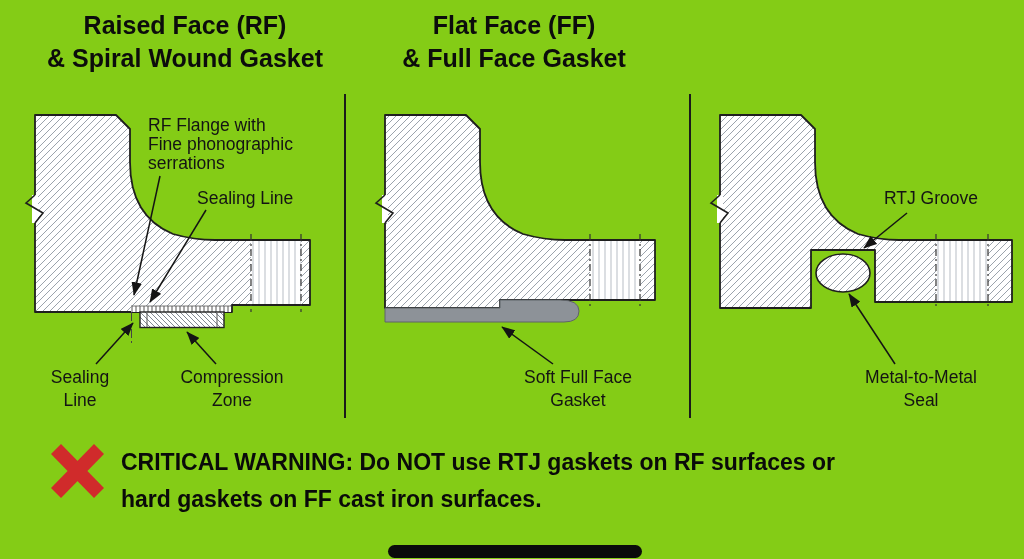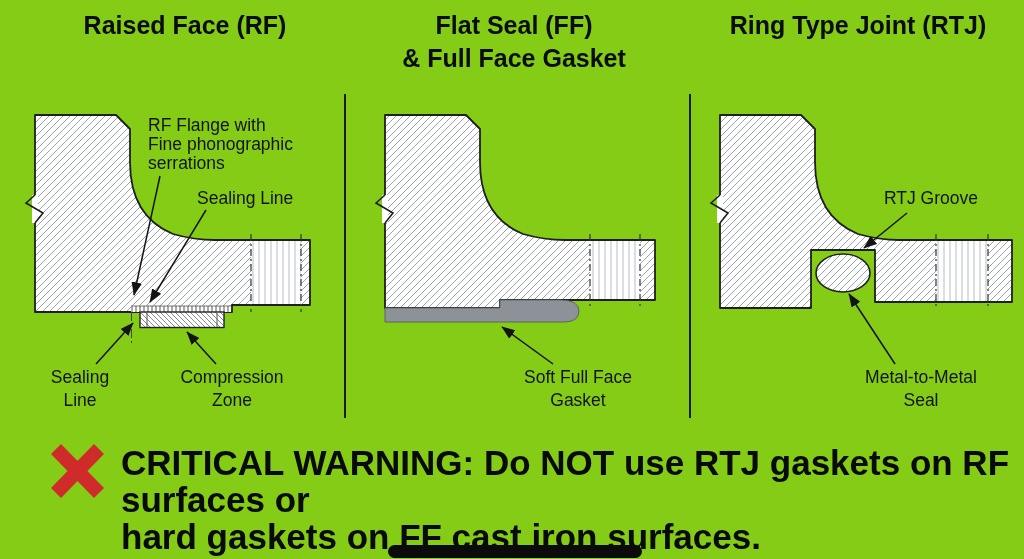--- a/index.html
+++ b/index.html
@@ -4,21 +4,21 @@
 <style>
   html,body{margin:0;padding:0;}
   body{background:#e9e9e9;}
   .page{position:relative;width:1024px;height:559px;background:#84cc16;overflow:hidden;
         font-family:"Liberation Sans",sans-serif;color:#111;}
   .panel-title{position:absolute;top:9px;text-align:center;font-size:25px;font-weight:700;
                line-height:33px;color:#0c0c0c;}
   .divider{position:absolute;top:94px;height:324px;width:2px;background:#1b1b1b;}
   .diagram{position:absolute;}
   svg text{font-family:"Liberation Sans",sans-serif;fill:#141414;font-size:17.5px;}
-  .warning-text{position:absolute;left:121px;top:444px;font-size:35px;font-weight:700;
+  .warning-text{position:absolute;left:121px;top:444px;font-size:23px;font-weight:700;
                 line-height:37px;color:#0a0a0a;}
   .warning-x{position:absolute;left:46px;top:441px;}
   .bottom-bar{position:absolute;left:388px;top:545px;width:254px;height:13px;
               border-radius:7px;background:#0b0b0b;}
 </style>
 </head>
 <body>
 
 <div class="page">
 
@@ -41,27 +41,27 @@
         <path d="M2,0 L2,6" stroke="#555" stroke-width="1"></path>
       </pattern>
       <marker id="arrow" markerWidth="9" markerHeight="7" refX="8.5" refY="3.5" orient="auto">
         <path d="M0,0 L9,3.5 L0,7 Z" fill="#141414"></path>
       </marker>
     </defs>
   </svg>
 
   <div class="panel-title" style="left:15px;width:340px">
     <div>Raised Face (RF)</div>
+    <div>&amp; Spiral Wound Gasket</div>
   </div>
   <div class="panel-title" style="left:369px;width:290px">
-    <div>Flat Seal (FF)</div>
+    <div>Flat Face (FF)</div>
     <div>&amp; Full Face Gasket</div>
   </div>
   <div class="panel-title" style="left:708px;width:300px">
-    <div>Ring Type Joint (RTJ)</div>
   </div>
 
   <div class="divider" style="left:344px"></div>
   <div class="divider" style="left:689px"></div>
 
   <svg class="diagram" style="left:10px;top:92px" width="335" height="335" viewBox="0 0 335 335">
     <path d="M 25,23 L 106,23 L 120,37 L 120,70 C 120,106 134,130 163,142 Q 184,148 205,148 L 300,148 L 300,213 L 222,213 L 222,220 L 25,220 Z" fill="url(#hatch)" stroke="#1f1f1f" stroke-width="1.8" stroke-linejoin="round"></path>
     <rect x="241" y="149" width="50" height="63" fill="url(#vlines)"></rect>
     <line x1="241" y1="142" x2="241" y2="220" stroke="#333" stroke-width="1.2" stroke-dasharray="7 3 2 3"></line>
     <line x1="291" y1="142" x2="291" y2="220" stroke="#333" stroke-width="1.2" stroke-dasharray="7 3 2 3"></line>

